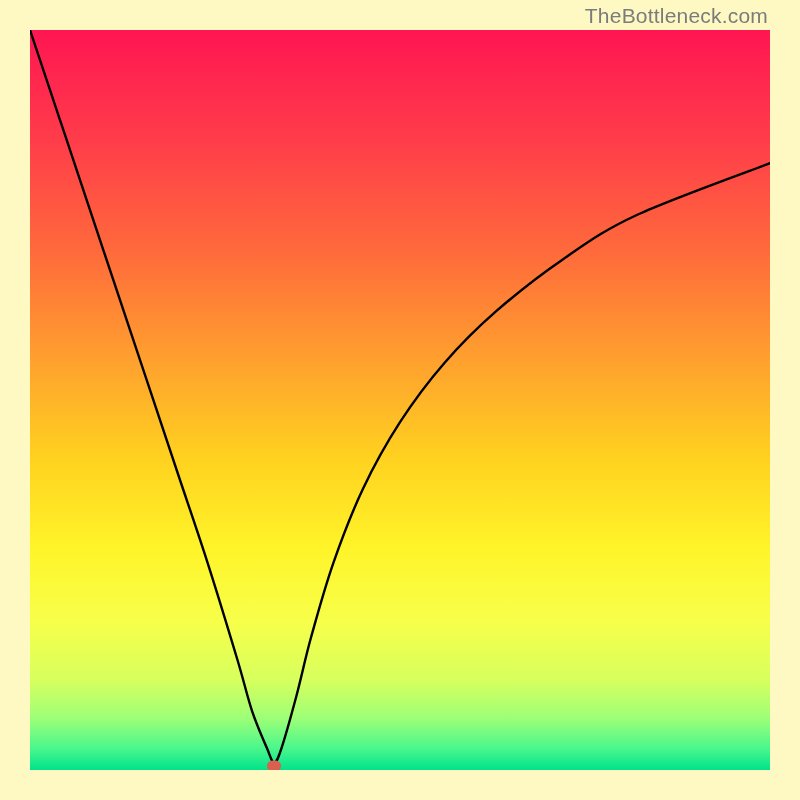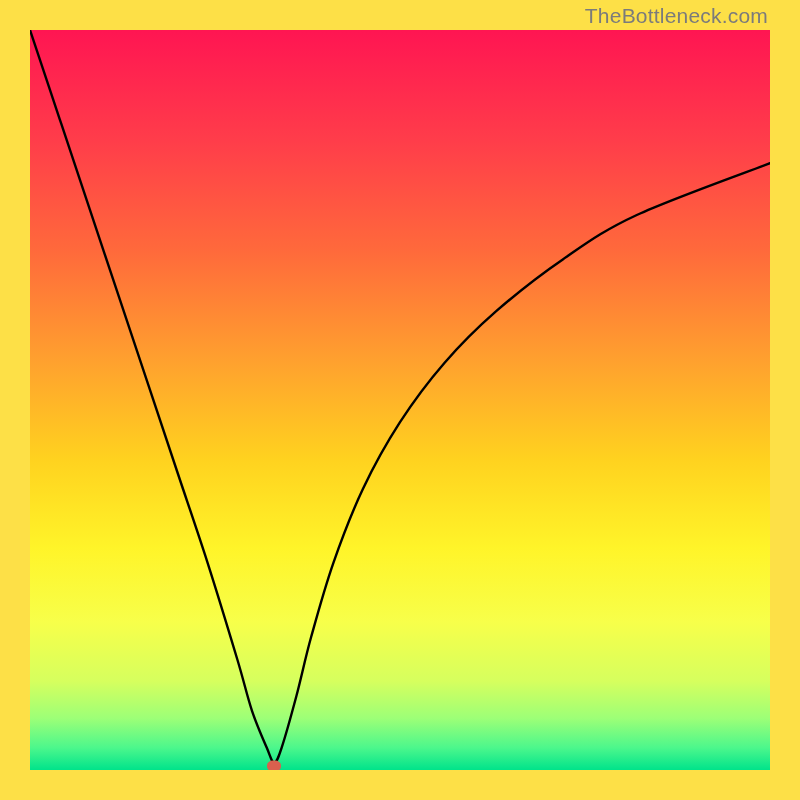--- a/index.html
+++ b/index.html
@@ -8,21 +8,21 @@
     width: 800px;
     height: 800px;
     overflow: hidden;
     background: #000;
     font-family: Arial, Helvetica, sans-serif;
   }
   .outer {
     position: relative;
     width: 800px;
     height: 800px;
-    background: #fde047;
+    background: #fef9c3;
   }
   .plot {
     position: absolute;
     left: 30px;
     top: 30px;
     width: 740px;
     height: 740px;
     overflow: hidden;
   }
   .gradient {

